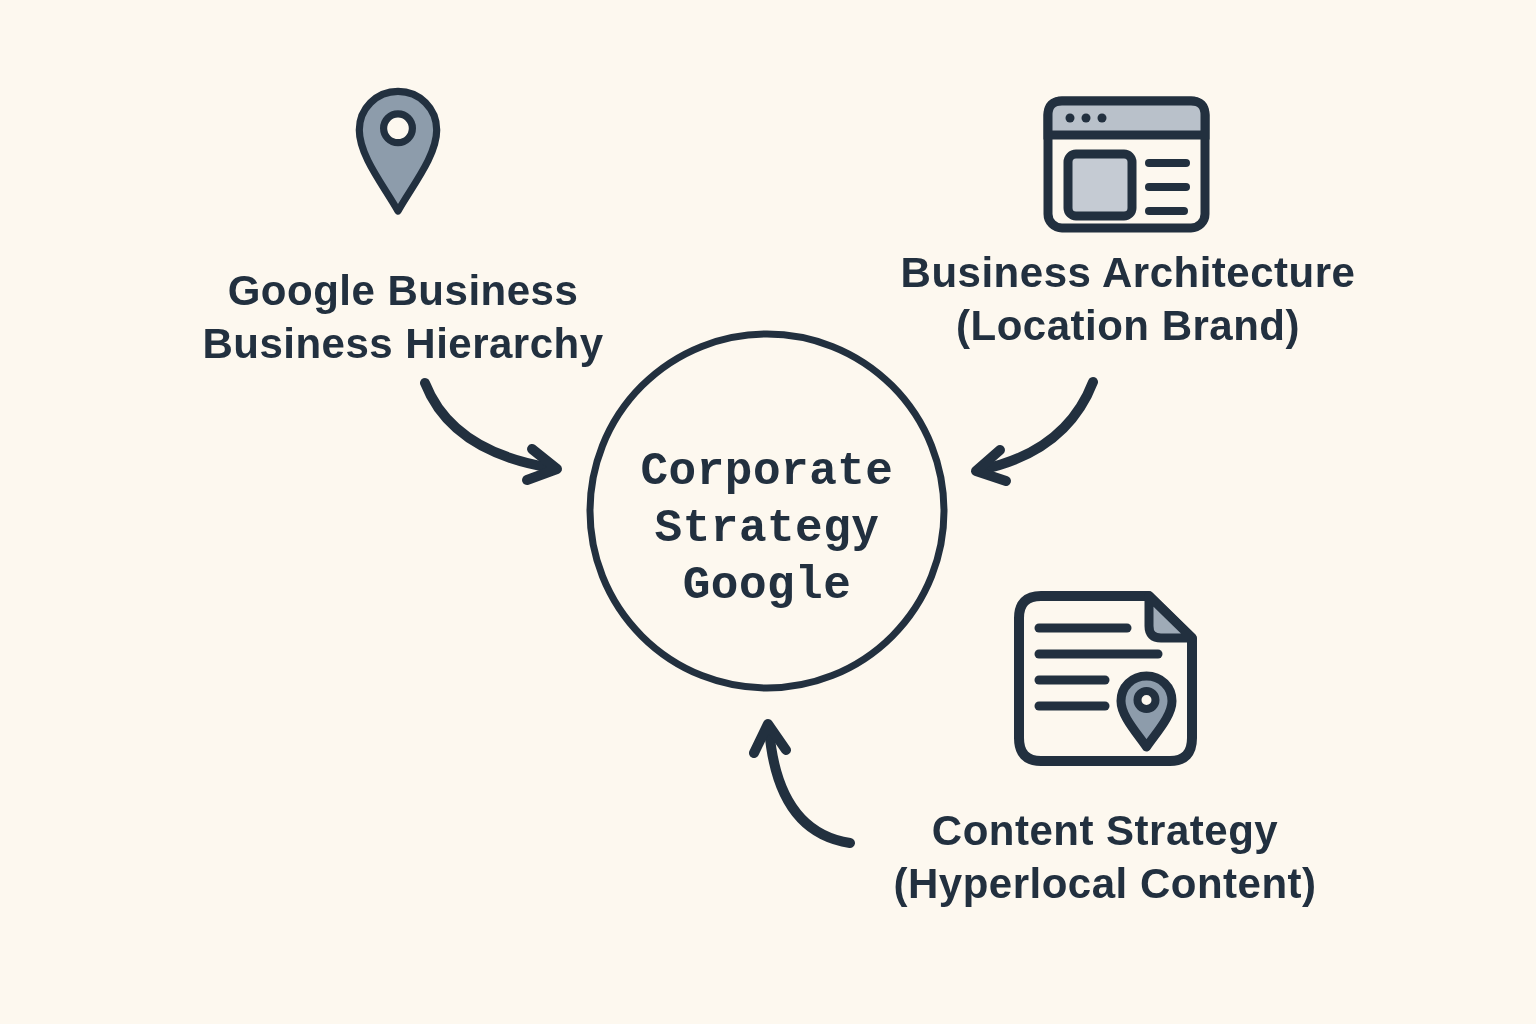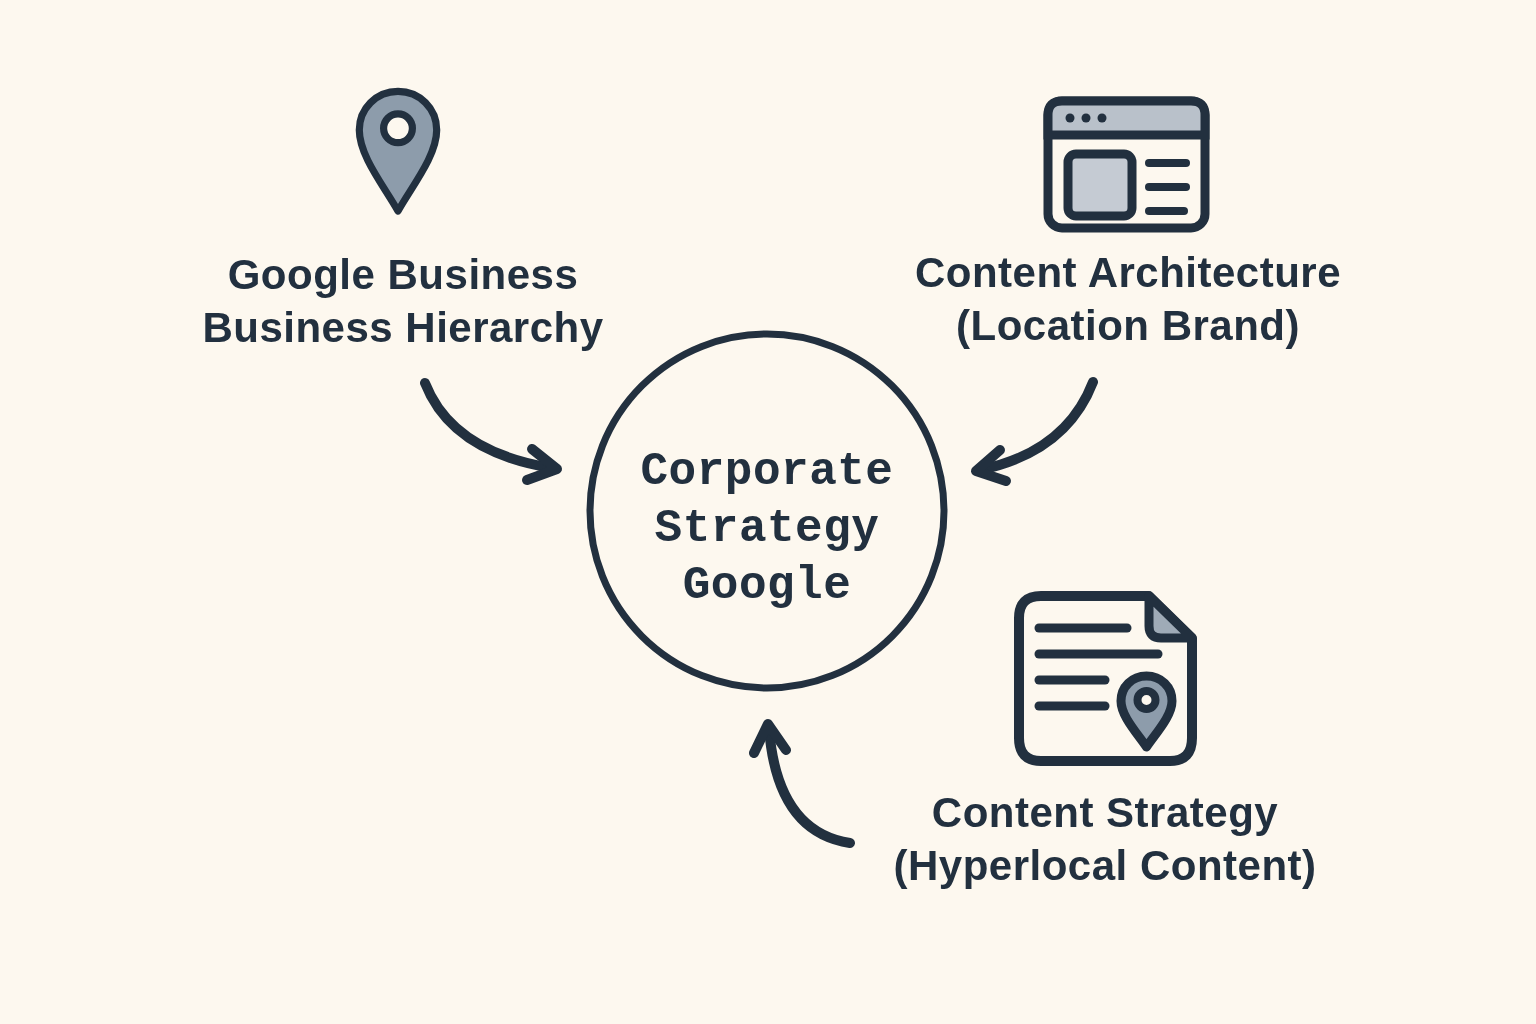--- a/index.html
+++ b/index.html
@@ -60,55 +60,55 @@
   <div class="abs label center-label" style="left:590px;top:444px;width:354px;">
     <span>Corporate</span>
     <span>Strategy</span>
     <span>Google</span>
   </div>
 
   <svg class="abs" style="left:353px;top:86px;" width="90" height="135" viewBox="0 0 100 150">
     <path d="M50 6 C74 6 93 25 93 49 C93 78 65 112 50 139 C35 112 7 78 7 49 C7 25 26 6 50 6 Z" fill="#8d9cab" stroke="#22303f" stroke-width="8" stroke-linejoin="round"></path>
     <circle cx="50" cy="47" r="16" fill="#fdf8ef" stroke="#22303f" stroke-width="8"></circle>
   </svg>
-  <div class="abs label node-label" style="left:153px;top:248px;width:500px;">
+  <div class="abs label node-label" style="left:153px;top:264px;width:500px;">
     <span>Google Business</span>
     <span>Business Hierarchy</span>
   </div>
 
   <svg class="abs" style="left:1043px;top:96px;" width="167" height="137" viewBox="0 0 167 137">
     <rect x="5" y="5" width="157" height="127" rx="14" fill="#fdf8ef" stroke="#22303f" stroke-width="9"></rect>
     <path d="M19 5 H148 Q162 5 162 19 V39 H5 V19 Q5 5 19 5 Z" fill="#b9c1ca" stroke="#22303f" stroke-width="9"></path>
     <circle cx="27" cy="22" r="4.5" fill="#22303f"></circle>
     <circle cx="43" cy="22" r="4.5" fill="#22303f"></circle>
     <circle cx="59" cy="22" r="4.5" fill="#22303f"></circle>
     <rect x="25" y="58" width="64" height="62" rx="8" fill="#c5cbd3" stroke="#22303f" stroke-width="9"></rect>
     <g stroke="#22303f" stroke-width="8" stroke-linecap="round">
       <line x1="106" y1="67" x2="143" y2="67"></line>
       <line x1="106" y1="91" x2="143" y2="91"></line>
       <line x1="106" y1="115" x2="141" y2="115"></line>
     </g>
   </svg>
   <div class="abs label node-label" style="left:848px;top:246px;width:560px;">
-    <span>Content Architecture</span>
+    <span>Business Architecture</span>
     <span>(Location Brand)</span>
   </div>
 
   <svg class="abs" style="left:1013px;top:590px;" width="185" height="177" viewBox="0 0 185 177">
     <path d="M28 6 H136 L179 48 V148 Q179 171 157 171 H28 Q6 171 6 148 V28 Q6 6 28 6 Z" fill="#fdf8ef" stroke="#22303f" stroke-width="10" stroke-linejoin="round"></path>
     <path d="M136 6 L179 48 H148 Q136 48 136 36 Z" fill="#9fabb7" stroke="#22303f" stroke-width="9" stroke-linejoin="round"></path>
     <g stroke="#22303f" stroke-width="9" stroke-linecap="round">
       <line x1="26" y1="38" x2="114" y2="38"></line>
       <line x1="26" y1="64" x2="145" y2="64"></line>
       <line x1="26" y1="90" x2="92" y2="90"></line>
       <line x1="26" y1="116" x2="92" y2="116"></line>
     </g>
     <g>
       <path d="M133.5 86 C148 86 159 97 159 111 C159 126 143 143 133.5 157 C124 143 108 126 108 111 C108 97 119 86 133.5 86 Z" fill="#8d9cab" stroke="#22303f" stroke-width="9" stroke-linejoin="round"></path>
       <circle cx="133.5" cy="110" r="9" fill="#fdf8ef" stroke="#22303f" stroke-width="8"></circle>
     </g>
   </svg>
-  <div class="abs label node-label" style="left:825px;top:786px;width:560px;">
+  <div class="abs label node-label" style="left:825px;top:804px;width:560px;">
     <span>Content Strategy</span>
     <span>(Hyperlocal Content)</span>
   </div>
 
 </div>
 
 </body></html>

